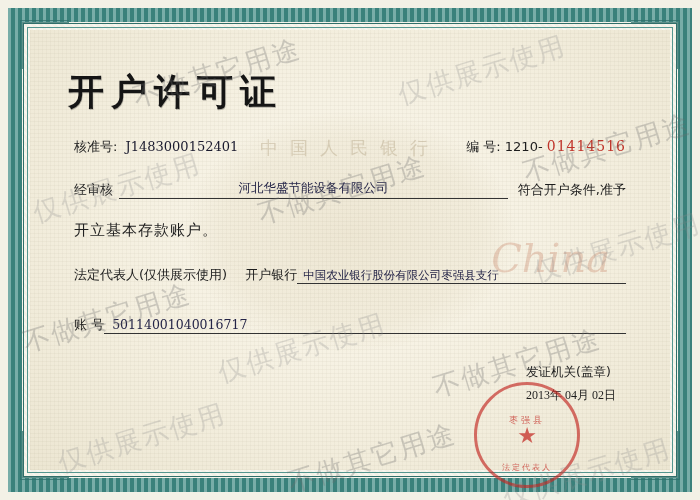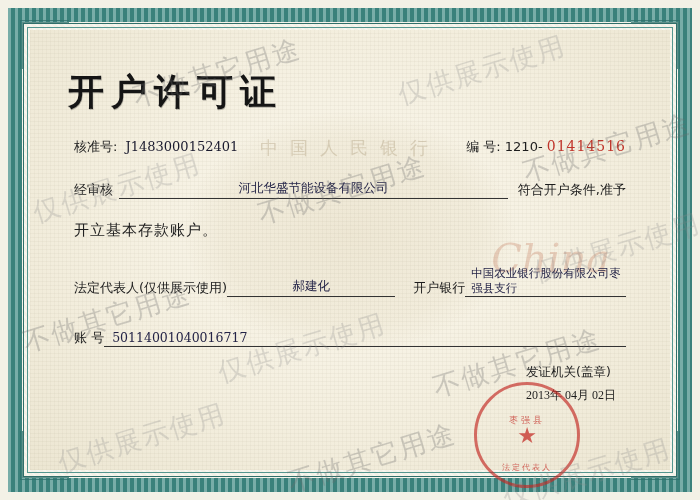--- a/index.html
+++ b/index.html
@@ -325,21 +325,20 @@
       <div class="line1">
         <span class="lbl" style="margin-right:6px;">经审核</span>
         <span class="fill-line hand">河北华盛节能设备有限公司</span>
         <span class="lbl" style="margin-left:10px;">符合开户条件,准予</span>
       </div>
       <div class="line2">开立基本存款账户。</div>
     </div>
 
     <div class="row-rep">
       <span class="seg-label">法定代表人(仅供展示使用)</span>
-      <span class="seg-line rep hand">郝建化</span>
       <span class="seg-label" style="margin-left:18px;">开户银行</span>
       <span class="seg-line bank hand hand-sm">中国农业银行股份有限公司枣强县支行</span>
     </div>
 
     <div class="row-acct">
       <span class="seg-label">账 号</span>
       <span class="seg-line hand">50114001040016717</span>
     </div>
 
     <div class="issuer">

